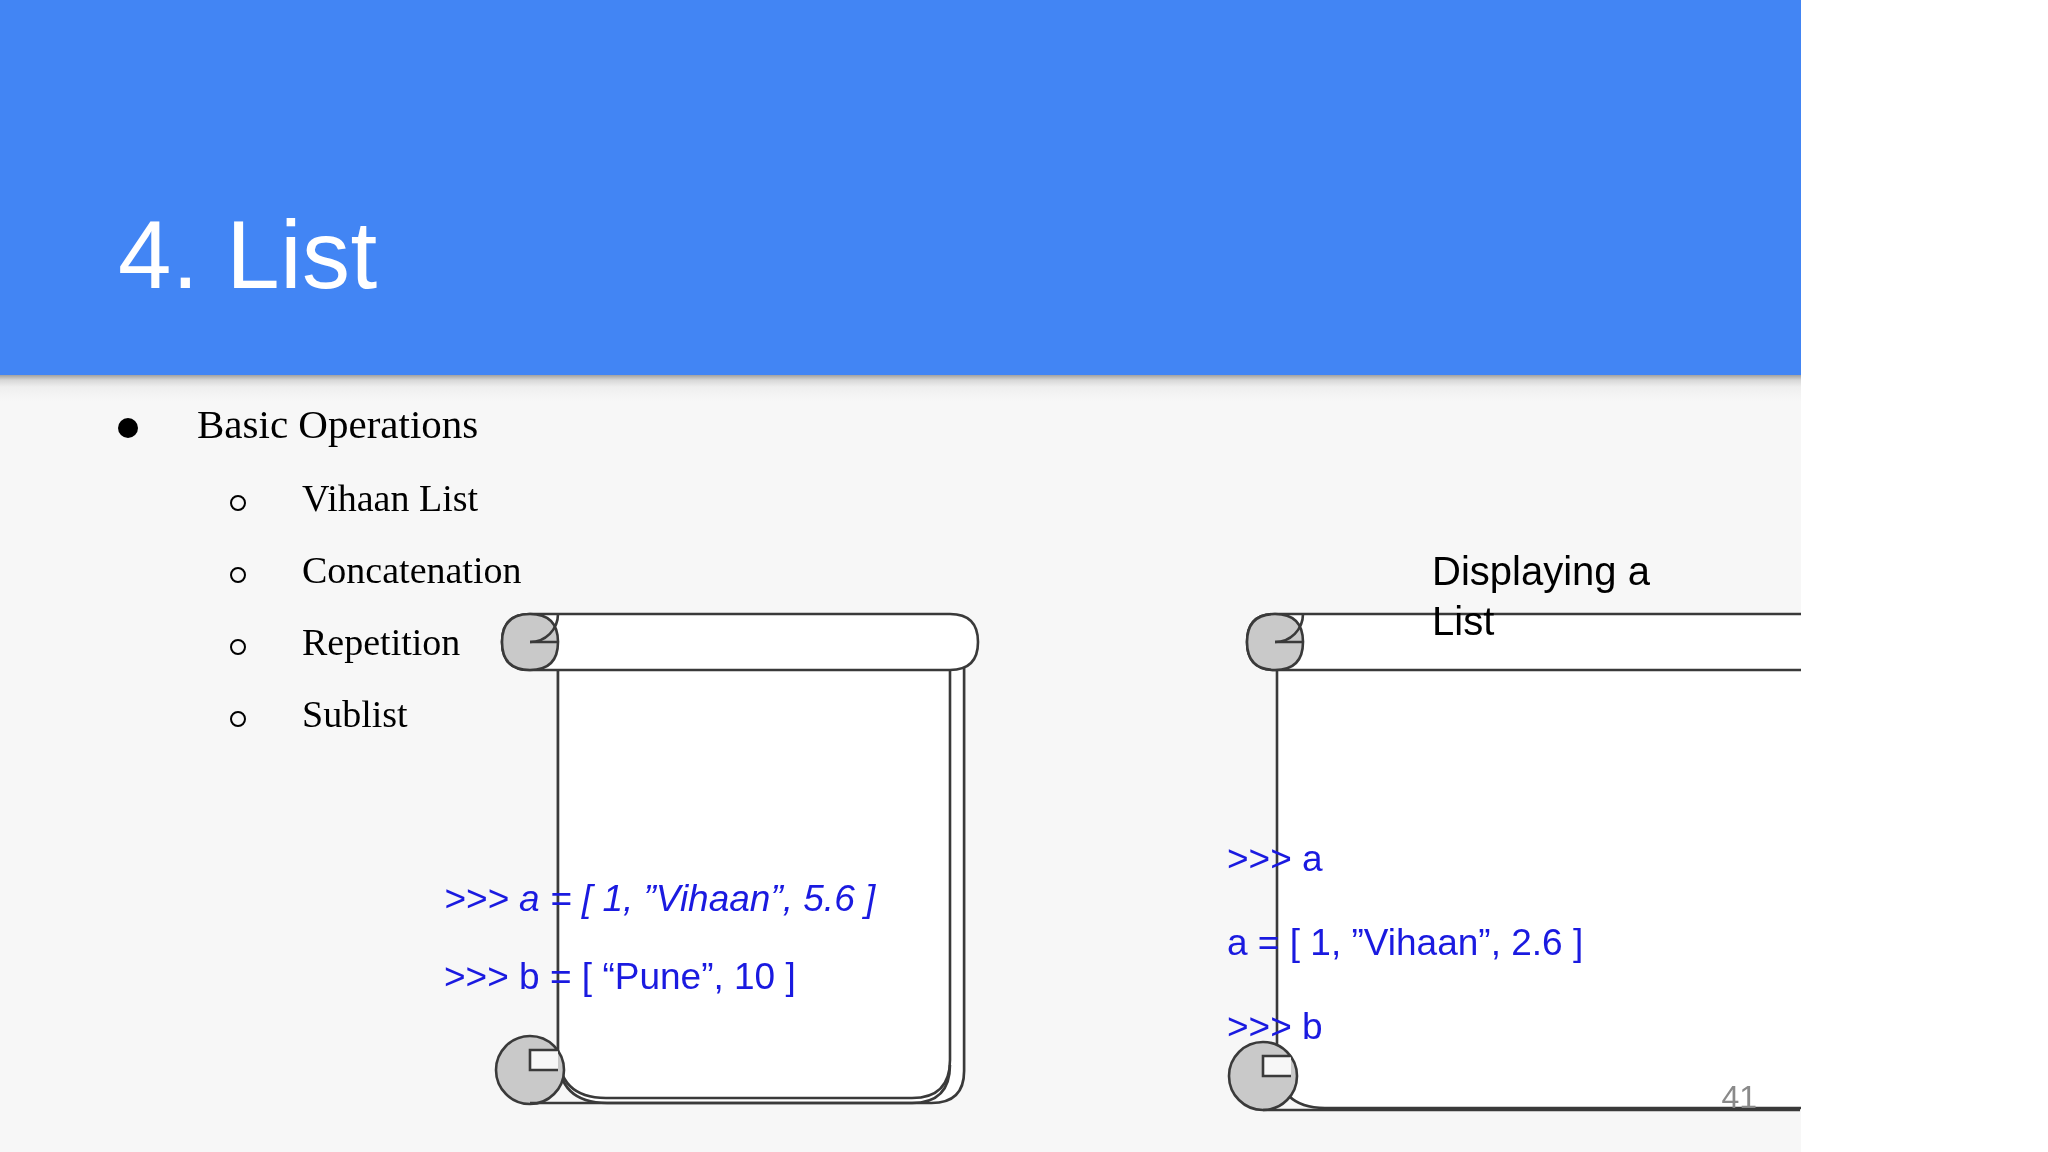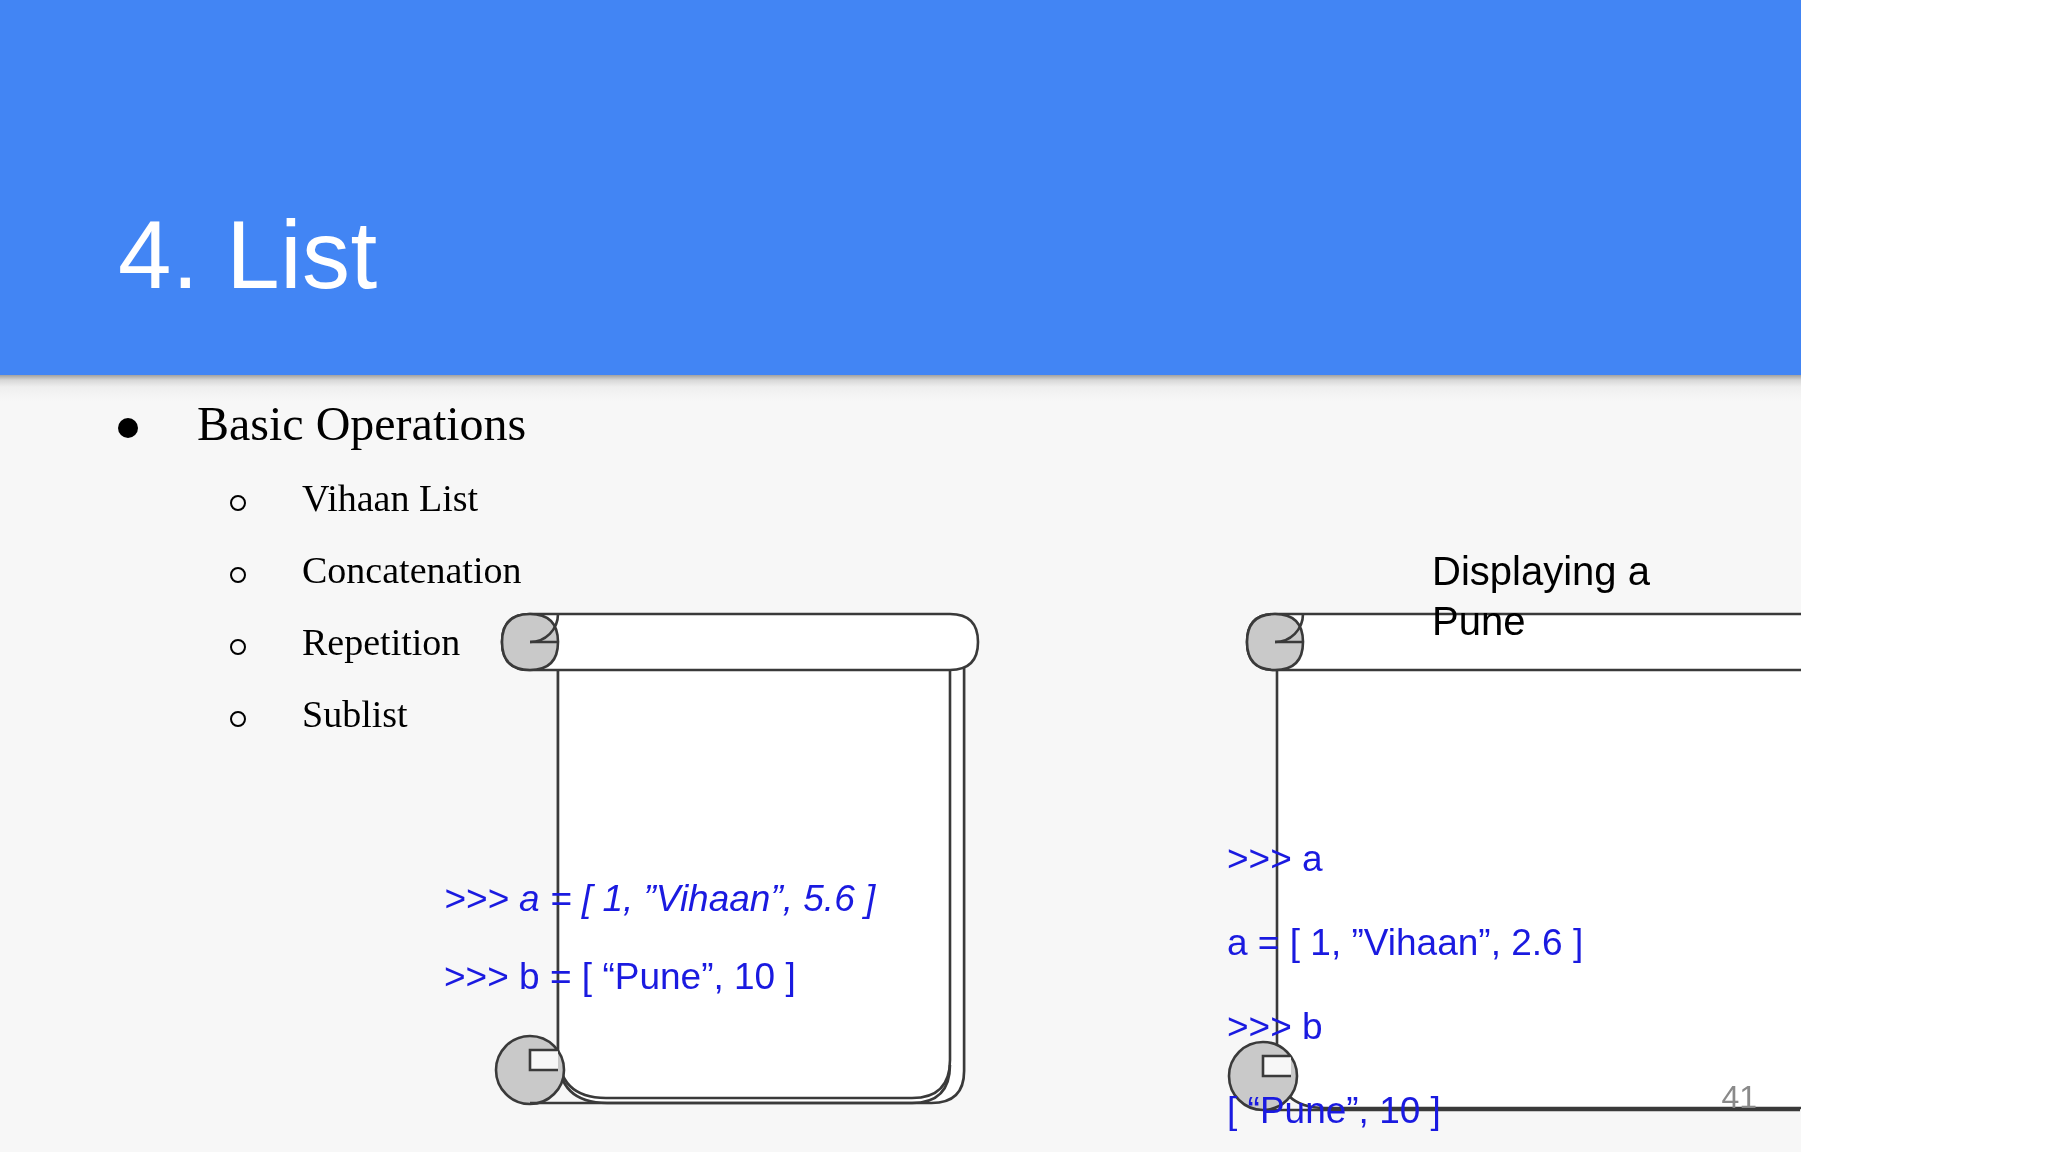--- a/index.html
+++ b/index.html
@@ -70,21 +70,21 @@
     top: 23px;
     width: 20px;
     height: 20px;
     border-radius: 50%;
     background: #000000;
   }
   .bullet-l1 .txt {
     position: absolute;
     left: 197px;
     top: 0px;
-    font-size: 48px;
+    font-size: 41px;
     line-height: 58px;
     white-space: nowrap;
   }
   .bullet-l2 {
     position: relative;
     height: 72px;
   }
   .bullet-l2 .ring {
     position: absolute;
     left: 230px;
@@ -225,21 +225,20 @@
 
       <circle cx="18" cy="478" r="34" fill="#c9c9c9" stroke="#3a3a3a" stroke-width="2.6"></circle>
       <path d="M 46,458 L 18,458 L 18,478 L 46,478" fill="#f7f7f7" stroke="#3a3a3a" stroke-width="2.6"></path>
       <path d="M 18,512 L 555,512" fill="none" stroke="#3a3a3a" stroke-width="2.6"></path>
     </svg>
 
     <div class="code-block" style="left:-18px; top:-5px;">
       <div class="code-line" style="margin-top:245px; margin-bottom:42px;">&gt;&gt;&gt; a</div>
       <div class="code-line" style="margin-bottom:42px;">a = [ 1, ”Vihaan”, 2.6 ]</div>
       <div class="code-line" style="margin-bottom:42px;">&gt;&gt;&gt; b</div>
-      <div class="code-line"> [ “Pune”, 10 ]</div>
     </div>
   </div>
 
-  <div id="right-label">Displaying a Pune</div>
+  <div id="right-label">Displaying a List</div>
 
   <div id="page-number">41</div>
 
 </div>
 
 </body></html>

